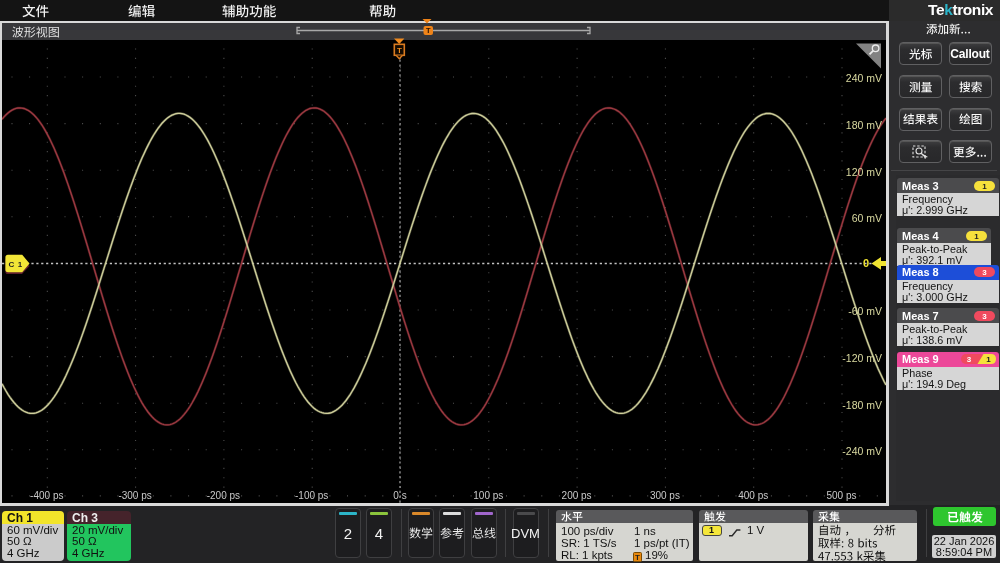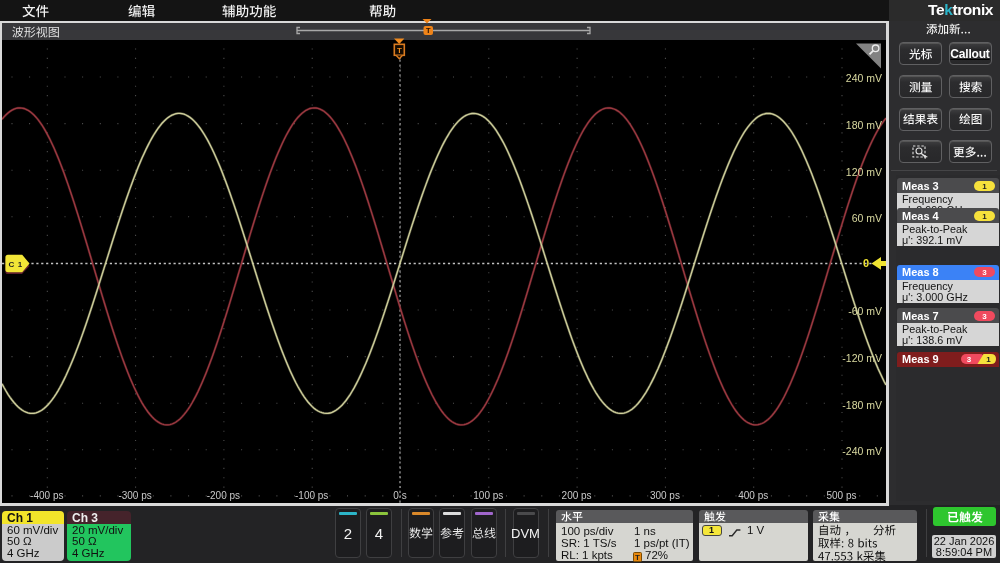--- a/index.html
+++ b/index.html
@@ -90,21 +90,21 @@
     <div style="position:absolute;left:926px;top:23px;">
       <svg width="45" height="12" viewBox="0 -10.1 45 11.5" style="display:block">
         <path d="M4.6 -3.3C4.4 -2.4 3.9 -1.5 3.2 -0.9L4.0 -0.3C4.7 -1.0 5.2 -2.0 5.5 -3.0ZM7.3 -2.8C7.7 -2.1 8.0 -1.0 8.1 -0.4L9.0 -0.7C8.8 -1.4 8.5 -2.4 8.1 -3.1ZM8.8 -3.2C9.4 -2.3 10.1 -1.1 10.3 -0.3L11.2 -0.7C10.9 -1.5 10.3 -2.7 9.6 -3.6ZM6.1 -4.5V-0.2C6.1 -0.0 6.0 -0.0 5.9 -0.0C5.7 0.0 5.3 0.0 4.7 -0.0C4.9 0.3 5.0 0.7 5.0 1.0C5.8 1.0 6.3 1.0 6.6 0.8C7.0 0.6 7.1 0.3 7.1 -0.2V-4.5ZM0.9 -8.8C1.6 -8.5 2.4 -8.0 2.8 -7.6L3.4 -8.5C3.0 -8.8 2.2 -9.3 1.6 -9.6ZM0.4 -5.7C1.1 -5.4 1.9 -4.9 2.3 -4.6L2.9 -5.4C2.5 -5.8 1.7 -6.3 1.0 -6.5ZM0.6 0.2 1.6 0.8C2.1 -0.2 2.7 -1.6 3.1 -2.7L2.2 -3.3C1.7 -2.1 1.1 -0.6 0.6 0.2ZM3.8 -9.1V-8.1H6.2C6.1 -7.6 6.0 -7.2 5.8 -6.8H3.3V-5.7H5.2C4.7 -4.9 3.9 -4.2 2.9 -3.7C3.1 -3.5 3.4 -3.1 3.6 -2.9C4.9 -3.5 5.8 -4.5 6.5 -5.7H7.7C8.4 -4.6 9.4 -3.6 10.5 -3.1C10.7 -3.3 11.0 -3.7 11.2 -3.9C10.3 -4.3 9.5 -5.0 8.9 -5.7H11.0V-6.8H6.9C7.1 -7.2 7.2 -7.6 7.4 -8.1H10.6V-9.1Z M18.0 -8.3V0.8H19.1V-0.1H21.0V0.7H22.1V-8.3ZM19.1 -1.1V-7.3H21.0V-1.1ZM13.6 -9.5 13.6 -7.6H12.1V-6.5H13.6C13.5 -3.7 13.2 -1.3 11.8 0.2C12.1 0.4 12.4 0.7 12.6 1.0C14.1 -0.7 14.5 -3.4 14.6 -6.5H16.1C16.1 -2.3 16.0 -0.8 15.7 -0.5C15.6 -0.3 15.5 -0.3 15.3 -0.3C15.1 -0.3 14.7 -0.3 14.1 -0.3C14.3 -0.0 14.4 0.4 14.5 0.7C15.0 0.8 15.5 0.8 15.8 0.7C16.2 0.7 16.4 0.6 16.7 0.2C17.0 -0.3 17.1 -2.0 17.2 -7.0C17.2 -7.2 17.2 -7.6 17.2 -7.6H14.7L14.7 -9.5Z M27.1 -2.3C27.5 -1.8 27.9 -1.0 28.0 -0.5L28.8 -1.0C28.6 -1.5 28.2 -2.2 27.8 -2.7ZM24.4 -2.7C24.2 -2.0 23.9 -1.3 23.4 -0.8C23.6 -0.7 24.0 -0.4 24.1 -0.3C24.6 -0.8 25.0 -1.7 25.3 -2.4ZM29.3 -8.6V-4.6C29.3 -3.1 29.3 -1.1 28.3 0.2C28.6 0.3 29.0 0.6 29.2 0.9C30.2 -0.6 30.3 -2.9 30.3 -4.6V-4.9H31.8V0.9H32.9V-4.9H34.1V-5.9H30.3V-7.9C31.5 -8.1 32.8 -8.4 33.8 -8.7L32.9 -9.5C32.1 -9.2 30.6 -8.8 29.3 -8.6ZM25.4 -9.5C25.5 -9.2 25.7 -8.9 25.8 -8.5H23.7V-7.6H28.8V-8.5H26.9C26.8 -8.9 26.5 -9.4 26.3 -9.8ZM27.2 -7.6C27.1 -7.1 26.8 -6.4 26.6 -5.9H25.0L25.7 -6.1C25.6 -6.5 25.4 -7.1 25.2 -7.6L24.3 -7.4C24.6 -6.9 24.7 -6.3 24.7 -5.9H23.5V-5.0H25.8V-4.0H23.5V-3.0H25.8V-0.3C25.8 -0.2 25.7 -0.2 25.6 -0.2C25.5 -0.1 25.1 -0.1 24.8 -0.2C24.9 0.1 25.0 0.5 25.1 0.7C25.7 0.7 26.1 0.7 26.4 0.6C26.7 0.4 26.8 0.2 26.8 -0.3V-3.0H28.8V-4.0H26.8V-5.0H29.0V-5.9H27.6C27.8 -6.4 28.0 -6.9 28.2 -7.4Z M36.2 0.2C36.7 0.2 37.1 -0.2 37.1 -0.8C37.1 -1.3 36.7 -1.7 36.2 -1.7C35.7 -1.7 35.3 -1.3 35.3 -0.8C35.3 -0.2 35.7 0.2 36.2 0.2Z M39.6 0.2C40.1 0.2 40.5 -0.2 40.5 -0.8C40.5 -1.3 40.1 -1.7 39.6 -1.7C39.1 -1.7 38.8 -1.3 38.8 -0.8C38.8 -0.2 39.1 0.2 39.6 0.2Z M43.1 0.2C43.6 0.2 44.0 -0.2 44.0 -0.8C44.0 -1.3 43.6 -1.7 43.1 -1.7C42.6 -1.7 42.2 -1.3 42.2 -0.8C42.2 -0.2 42.6 0.2 43.1 0.2Z" fill="#f0f0f0"></path>
       </svg>
     </div>
     <div class="sbtn" style="left:899px;top:42px;">
       <svg width="23" height="12" viewBox="0 -10.3 23 11.7" style="display:block">
         <path d="M1.5 -9.0C2.1 -8.0 2.7 -6.8 2.8 -6.0L3.9 -6.5C3.7 -7.3 3.1 -8.4 2.5 -9.3ZM9.2 -9.4C8.8 -8.5 8.2 -7.3 7.7 -6.5L8.7 -6.1C9.2 -6.8 9.8 -8.0 10.3 -9.0ZM5.3 -9.9V-5.5H0.6V-4.4H3.6C3.5 -2.3 3.1 -0.8 0.3 0.0C0.6 0.3 0.9 0.7 1.0 1.0C4.0 -0.0 4.6 -1.9 4.8 -4.4H6.8V-0.5C6.8 0.6 7.1 1.0 8.2 1.0C8.5 1.0 9.6 1.0 9.8 1.0C10.9 1.0 11.2 0.4 11.3 -1.5C11.0 -1.6 10.5 -1.8 10.3 -2.0C10.2 -0.4 10.1 -0.1 9.7 -0.1C9.5 -0.1 8.6 -0.1 8.4 -0.1C7.9 -0.1 7.9 -0.2 7.9 -0.6V-4.4H11.1V-5.5H6.4V-9.9Z M17.2 -9.1V-8.0H22.3V-9.1ZM20.8 -3.8C21.3 -2.6 21.8 -1.0 22.0 -0.1L23.0 -0.5C22.8 -1.4 22.3 -2.9 21.7 -4.1ZM17.3 -4.0C17.0 -2.8 16.5 -1.5 15.9 -0.7C16.1 -0.6 16.6 -0.3 16.8 -0.1C17.4 -1.0 18.0 -2.4 18.3 -3.8ZM16.6 -6.3V-5.2H19.0V-0.4C19.0 -0.2 19.0 -0.2 18.8 -0.2C18.7 -0.2 18.2 -0.2 17.6 -0.2C17.8 0.1 17.9 0.6 17.9 0.9C18.7 0.9 19.3 0.9 19.7 0.7C20.1 0.5 20.2 0.2 20.2 -0.4V-5.2H22.9V-6.3ZM13.9 -9.9V-7.5H12.2V-6.4H13.7C13.3 -5.0 12.6 -3.4 11.9 -2.6C12.1 -2.3 12.4 -1.8 12.5 -1.5C13.1 -2.2 13.5 -3.3 13.9 -4.5V1.0H15.0V-4.9C15.4 -4.4 15.8 -3.7 16.0 -3.3L16.6 -4.2C16.4 -4.5 15.4 -5.8 15.0 -6.2V-6.4H16.5V-7.5H15.0V-9.9Z" fill="#fafafa"></path>
       </svg>
     </div>
-    <div class="sbtn" style="left:948.5px;top:42px;text-decoration:underline;">
+    <div class="sbtn" style="left:948.5px;top:42px;">
       <span style="color:#fff;font-size:12px;font-weight:bold;letter-spacing:-0.2px;">Callout</span>
     </div>
     <div class="sbtn" style="left:899px;top:75px;">
       <svg width="23" height="12" viewBox="0 -10.3 23 11.7" style="display:block">
         <path d="M5.7 -1.0C6.2 -0.4 6.9 0.4 7.2 0.9L7.9 0.4C7.6 -0.1 6.9 -0.9 6.4 -1.4ZM3.6 -9.2V-1.7H4.5V-8.4H6.8V-1.8H7.7V-9.2ZM10.0 -9.7V-0.2C10.0 -0.0 10.0 0.0 9.8 0.0C9.6 0.0 9.1 0.0 8.5 0.0C8.6 0.3 8.7 0.7 8.8 0.9C9.6 0.9 10.1 0.9 10.5 0.8C10.8 0.6 10.9 0.3 10.9 -0.2V-9.7ZM8.4 -8.8V-1.7H9.3V-8.8ZM5.2 -7.7V-3.4C5.2 -2.0 5.0 -0.6 3.1 0.3C3.2 0.4 3.5 0.8 3.6 1.0C5.7 -0.0 6.0 -1.8 6.0 -3.3V-7.7ZM0.9 -9.0C1.5 -8.6 2.4 -8.0 2.8 -7.7L3.5 -8.6C3.0 -8.9 2.2 -9.4 1.5 -9.8ZM0.4 -5.8C1.0 -5.5 1.9 -4.9 2.3 -4.6L3.0 -5.5C2.5 -5.8 1.6 -6.3 1.0 -6.6ZM0.6 0.3 1.6 0.8C2.1 -0.3 2.6 -1.7 3.1 -2.9L2.2 -3.5C1.7 -2.2 1.1 -0.6 0.6 0.3Z M14.8 -7.8H20.2V-7.2H14.8ZM14.8 -8.9H20.2V-8.4H14.8ZM13.7 -9.5V-6.6H21.3V-9.5ZM12.3 -6.2V-5.4H22.9V-6.2ZM14.6 -3.2H17.0V-2.6H14.6ZM18.1 -3.2H20.6V-2.6H18.1ZM14.6 -4.3H17.0V-3.8H14.6ZM18.1 -4.3H20.6V-3.8H18.1ZM12.2 -0.1V0.7H22.9V-0.1H18.1V-0.7H21.9V-1.4H18.1V-2.0H21.7V-4.9H13.5V-2.0H17.0V-1.4H13.2V-0.7H17.0V-0.1Z" fill="#fafafa"></path>
       </svg>
     </div>
     <div class="sbtn" style="left:948.5px;top:75px;">
       <svg width="23" height="12" viewBox="0 -10.3 23 11.7" style="display:block">
         <path d="M1.8 -9.9V-7.6H0.5V-6.6H1.8V-4.2C1.3 -4.0 0.8 -3.9 0.4 -3.8L0.7 -2.7L1.8 -3.1V-0.3C1.8 -0.2 1.8 -0.1 1.6 -0.1C1.5 -0.1 1.1 -0.1 0.7 -0.1C0.8 0.2 0.9 0.7 1.0 0.9C1.7 0.9 2.1 0.9 2.5 0.7C2.8 0.5 2.9 0.2 2.9 -0.3V-3.5L4.1 -4.0L3.9 -5.0L2.9 -4.6V-6.6H4.0V-7.6H2.9V-9.9ZM4.4 -3.5V-2.5H5.0L4.8 -2.5C5.3 -1.8 5.9 -1.1 6.6 -0.7C5.7 -0.3 4.7 -0.0 3.6 0.1C3.7 0.3 4.0 0.7 4.0 1.0C5.3 0.8 6.6 0.5 7.6 -0.1C8.5 0.4 9.6 0.7 10.7 0.9C10.8 0.7 11.1 0.3 11.3 0.1C10.4 -0.1 9.5 -0.3 8.6 -0.7C9.6 -1.3 10.3 -2.1 10.8 -3.2L10.1 -3.5L9.9 -3.5H8.1V-4.5H10.8V-9.0H8.5V-8.1H9.8V-7.1H8.6V-6.3H9.8V-5.4H8.1V-9.9H7.1V-8.8L6.4 -9.5C6.0 -9.2 5.2 -8.8 4.6 -8.6H4.5V-4.5H7.1V-3.5ZM5.5 -8.1C6.0 -8.3 6.6 -8.5 7.1 -8.7V-5.4H5.5V-6.3H6.6V-7.1H5.5ZM9.3 -2.5C8.9 -2.0 8.3 -1.5 7.6 -1.1C6.9 -1.5 6.4 -2.0 5.9 -2.5Z M19.0 -1.1C20.0 -0.6 21.3 0.2 21.9 0.8L22.8 0.1C22.1 -0.4 20.8 -1.2 19.9 -1.7ZM15.0 -1.6C14.3 -1.0 13.3 -0.4 12.3 0.0C12.6 0.2 13.0 0.6 13.2 0.8C14.1 0.3 15.2 -0.5 16.0 -1.2ZM14.0 -3.6C14.2 -3.7 14.5 -3.7 16.3 -3.9C15.5 -3.5 14.8 -3.2 14.4 -3.1C13.8 -2.8 13.3 -2.6 12.9 -2.6C13.0 -2.3 13.1 -1.8 13.1 -1.7C13.5 -1.8 14.0 -1.8 17.2 -2.0V-0.2C17.2 -0.1 17.2 -0.1 17.0 -0.1C16.8 -0.0 16.1 -0.1 15.4 -0.1C15.6 0.2 15.8 0.6 15.8 0.9C16.7 0.9 17.3 0.9 17.7 0.8C18.2 0.6 18.3 0.3 18.3 -0.2V-2.1L21.0 -2.3C21.3 -2.0 21.6 -1.6 21.7 -1.4L22.6 -2.0C22.1 -2.6 21.0 -3.6 20.2 -4.3L19.4 -3.8C19.7 -3.5 20.0 -3.3 20.2 -3.0L15.8 -2.8C17.3 -3.4 18.9 -4.1 20.3 -5.0L19.6 -5.6C19.0 -5.3 18.5 -4.9 17.9 -4.6L15.5 -4.5C16.3 -4.9 17.1 -5.4 17.8 -5.8L17.5 -6.1H21.6V-4.7H22.7V-7.0H18.1V-7.9H22.5V-8.9H18.1V-9.9H17.0V-8.9H12.6V-7.9H17.0V-7.0H12.4V-4.7H13.4V-6.1H16.6C15.8 -5.5 14.9 -5.0 14.6 -4.9C14.2 -4.7 13.9 -4.6 13.7 -4.5C13.8 -4.3 13.9 -3.8 14.0 -3.6Z" fill="#fafafa"></path>
@@ -135,48 +135,49 @@
     </div>
     <div style="position:absolute;left:891px;top:169.5px;width:106px;height:1px;background:#454547;"></div>
     <div style="position:absolute;left:895.5px;top:175px;width:104.5px;height:326px;background:#2b2b2d;"></div>
     <div style="position:absolute;left:897px;top:178px;width:102px;height:38px;">
       <div class="meas-h" style="background:#4b4b4d;">Meas 3<svg width="21" height="10" style="margin-left:auto;margin-right:4px;">
           <rect width="21" height="10" rx="5" fill="#f6e13c"></rect>
           <text x="10.5" y="8" text-anchor="middle" font-size="8" font-weight="bold" fill="#222" font-family="'Liberation Sans',sans-serif">1</text>
         </svg></div>
       <div class="meas-b">Frequency<br>μ': 2.999 GHz</div>
     </div>
-    <div style="position:absolute;left:897px;top:208px;width:102px;height:38px;">
+    <div style="position:absolute;left:897px;top:228px;width:94px;height:38px;">
       <div class="meas-h" style="background:#4b4b4d;">Meas 4<svg width="21" height="10" style="margin-left:auto;margin-right:4px;">
           <rect width="21" height="10" rx="5" fill="#f6e13c"></rect>
           <text x="10.5" y="8" text-anchor="middle" font-size="8" font-weight="bold" fill="#222" font-family="'Liberation Sans',sans-serif">1</text>
         </svg></div>
       <div class="meas-b">Peak-to-Peak<br>μ': 392.1 mV</div>
     </div>
     <div style="position:absolute;left:897px;top:264.5px;width:102px;height:38px;">
-      <div class="meas-h" style="background:#3b82f6;">Meas 8<svg width="21" height="10" style="margin-left:auto;margin-right:4px;">
+      <div class="meas-h" style="background:#1d4ed8;">Meas 8<svg width="21" height="10" style="margin-left:auto;margin-right:4px;">
           <rect width="21" height="10" rx="5" fill="#f04a5e"></rect>
           <text x="10.5" y="8" text-anchor="middle" font-size="8" font-weight="bold" fill="#fff" font-family="'Liberation Sans',sans-serif">3</text>
         </svg></div>
       <div class="meas-b">Frequency<br>μ': 3.000 GHz</div>
     </div>
     <div style="position:absolute;left:897px;top:308px;width:102px;height:38px;">
       <div class="meas-h" style="background:#4b4b4d;">Meas 7<svg width="21" height="10" style="margin-left:auto;margin-right:4px;">
           <rect width="21" height="10" rx="5" fill="#f04a5e"></rect>
           <text x="10.5" y="8" text-anchor="middle" font-size="8" font-weight="bold" fill="#fff" font-family="'Liberation Sans',sans-serif">3</text>
         </svg></div>
       <div class="meas-b">Peak-to-Peak<br>μ': 138.6 mV</div>
     </div>
     <div style="position:absolute;left:897px;top:351.5px;width:102px;height:38px;">
-      <div class="meas-h" style="background:#7f1d1d;">Meas 9<svg width="35" height="10" style="margin-left:auto;margin-right:3px;">
+      <div class="meas-h" style="background:#ec4899;">Meas 9<svg width="35" height="10" style="margin-left:auto;margin-right:3px;">
           <rect width="24" height="10" rx="5" fill="#f04a5e"></rect>
           <path d="M16.5 10 L22.5 0 H30 Q35 0 35 5 Q35 10 30 10 Z" fill="#f6e13c"></path>
           <text x="8" y="8" text-anchor="middle" font-size="8" font-weight="bold" fill="#fff" font-family="'Liberation Sans',sans-serif">3</text>
           <text x="27.5" y="8" text-anchor="middle" font-size="8" font-weight="bold" fill="#222" font-family="'Liberation Sans',sans-serif">1</text>
         </svg></div>
+      <div class="meas-b">Phase<br>μ': 194.9 Deg</div>
     </div>
     <div style="position:absolute;left:0px;top:503px;width:889px;height:2.5px;background:#d9d9d9;"></div>
     <div style="position:absolute;left:2px;top:510.5px;width:62px;height:50px;">
       <div style="position:absolute;left:0px;top:0px;width:62px;height:13px;background:#f2e42a;border-radius:4px 4px 0 0;padding:0 0 0 5px;font-size:12px;font-weight:bold;color:#111;">Ch 1</div>
       <div style="position:absolute;left:0px;top:13px;width:62px;height:37px;background:#cbcbcb;border-radius:0 0 4px 4px;padding:1px 0 0 5px;font-size:11.5px;line-height:11.9px;color:#111;">60 mV/div<br>50 Ω<br>4 GHz</div>
     </div>
     <div style="position:absolute;left:67px;top:510.5px;width:64px;height:50px;padding-left:47px;">
       <div style="position:absolute;left:0px;top:0px;width:64px;height:13px;background:#45232b;border-radius:4px 4px 0 0;padding:0 0 0 5px;font-size:12px;font-weight:bold;color:#eee;">Ch 3</div>
       <div style="position:absolute;left:0px;top:13px;width:64px;height:37px;background:#22c55e;border-radius:0 0 4px 4px;padding:1px 0 0 5px;font-size:11.5px;line-height:11.9px;color:#111;">20 mV/div<br>50 Ω<br>4 GHz</div>
     </div>
@@ -222,21 +223,21 @@
       </div>
       <div class="panel-b"></div>
       <div style="position:absolute;left:5px;top:14.9px;font-size:11.5px;line-height:12.1px;color:#121212;">100 ps/div<br>SR: 1 TS/s<br>RL: 1 kpts</div>
       <div style="position:absolute;left:78px;top:14.9px;font-size:11.5px;line-height:12.1px;color:#121212;">1 ns<br>1 ps/pt (IT)</div>
       <div style="position:absolute;left:77px;top:41.5px;">
         <svg width="9" height="10" style="display:block">
           <rect x="0.5" y="0.5" width="8" height="9" rx="1" fill="#e8890f" stroke="#7a4a00"></rect>
           <text x="4.5" y="8" text-anchor="middle" font-size="8" font-weight="bold" fill="#222" font-family="'Liberation Sans',sans-serif">T</text>
         </svg>
       </div>
-      <div style="position:absolute;left:89px;top:39.1px;font-size:11.5px;line-height:12.1px;color:#121212;">72%</div>
+      <div style="position:absolute;left:89px;top:39.1px;font-size:11.5px;line-height:12.1px;color:#121212;">19%</div>
     </div>
     <div style="position:absolute;left:699px;top:510px;width:109px;height:51px;">
       <div class="panel-h">
         <svg width="22" height="11" viewBox="0 -9.7 22 11.0" style="display:block">
           <path d="M2.7 -5.7V-4.5H2.0V-5.7ZM3.5 -5.7H4.3V-4.5H3.5ZM1.9 -6.5C2.1 -6.8 2.2 -7.1 2.4 -7.5H3.6C3.4 -7.1 3.3 -6.8 3.1 -6.5ZM2.0 -9.3C1.7 -8.0 1.1 -6.7 0.3 -5.8C0.5 -5.7 0.9 -5.4 1.1 -5.2L1.1 -5.2V-3.6C1.1 -2.3 1.0 -0.7 0.4 0.5C0.6 0.6 1.0 0.8 1.1 0.9C1.6 0.2 1.8 -0.8 1.9 -1.8H2.7V0.6H3.5V-1.8H4.3V-0.2C4.3 -0.1 4.3 -0.1 4.2 -0.1C4.1 -0.1 3.9 -0.1 3.6 -0.1C3.7 0.2 3.9 0.5 3.9 0.8C4.3 0.8 4.6 0.8 4.8 0.6C5.1 0.5 5.1 0.2 5.1 -0.2V-6.5H4.1C4.3 -6.9 4.5 -7.5 4.7 -7.9L4.1 -8.3L4.0 -8.3H2.7C2.8 -8.5 2.9 -8.8 2.9 -9.1ZM2.7 -3.8V-2.6H1.9C1.9 -2.9 2.0 -3.2 2.0 -3.6V-3.8ZM3.5 -3.8H4.3V-2.6H3.5ZM7.3 -9.3V-7.2H5.6V-3.0H7.3V-0.8L5.2 -0.6L5.4 0.4C6.5 0.3 8.1 0.1 9.6 -0.1C9.7 0.2 9.8 0.6 9.8 0.8L10.7 0.5C10.5 -0.2 10.1 -1.5 9.6 -2.4L8.7 -2.2C8.9 -1.8 9.1 -1.4 9.3 -1.0L8.3 -0.9V-3.0H10.1V-7.2H8.4V-9.3ZM6.4 -6.4H7.4V-3.8H6.4ZM8.3 -6.4H9.3V-3.8H8.3Z M18.4 -8.7C18.8 -8.2 19.4 -7.5 19.7 -7.1L20.6 -7.6C20.3 -8.0 19.6 -8.7 19.2 -9.2ZM12.5 -5.7C12.6 -5.8 13.1 -5.9 13.7 -5.9H15.2C14.5 -3.6 13.3 -1.9 11.3 -0.8C11.5 -0.6 11.9 -0.2 12.0 0.1C13.4 -0.7 14.5 -1.8 15.2 -3.1C15.6 -2.4 16.1 -1.7 16.7 -1.2C15.8 -0.6 14.7 -0.2 13.6 0.0C13.8 0.3 14.1 0.7 14.2 0.9C15.4 0.6 16.5 0.1 17.5 -0.5C18.5 0.2 19.6 0.6 21.0 0.9C21.2 0.7 21.4 0.2 21.7 0.0C20.4 -0.2 19.3 -0.6 18.4 -1.2C19.3 -2.0 20.0 -3.1 20.5 -4.5L19.8 -4.9L19.6 -4.8H16.1C16.2 -5.1 16.3 -5.5 16.4 -5.9H21.3V-6.9H16.7C16.8 -7.6 17.0 -8.3 17.1 -9.2L15.9 -9.3C15.8 -8.5 15.7 -7.6 15.5 -6.9H13.7C14.0 -7.4 14.3 -8.1 14.5 -8.8L13.4 -9.0C13.2 -8.2 12.8 -7.3 12.6 -7.1C12.5 -6.8 12.4 -6.7 12.2 -6.6C12.3 -6.4 12.5 -5.9 12.5 -5.7ZM17.5 -1.8C16.8 -2.4 16.3 -3.0 15.9 -3.8H19.0C18.6 -3.0 18.1 -2.4 17.5 -1.8Z" fill="#fff"></path>
         </svg>
       </div>
       <div class="panel-b"></div>
       <div style="position:absolute;left:2.5px;top:15.3px;width:20px;height:10.6px;background:#f5e73a;border:1.4px solid #454545;border-radius:3px;text-align:center;font-size:9px;font-weight:bold;color:#111;line-height:9px;">1</div>
       <div style="position:absolute;left:29px;top:17px;">

